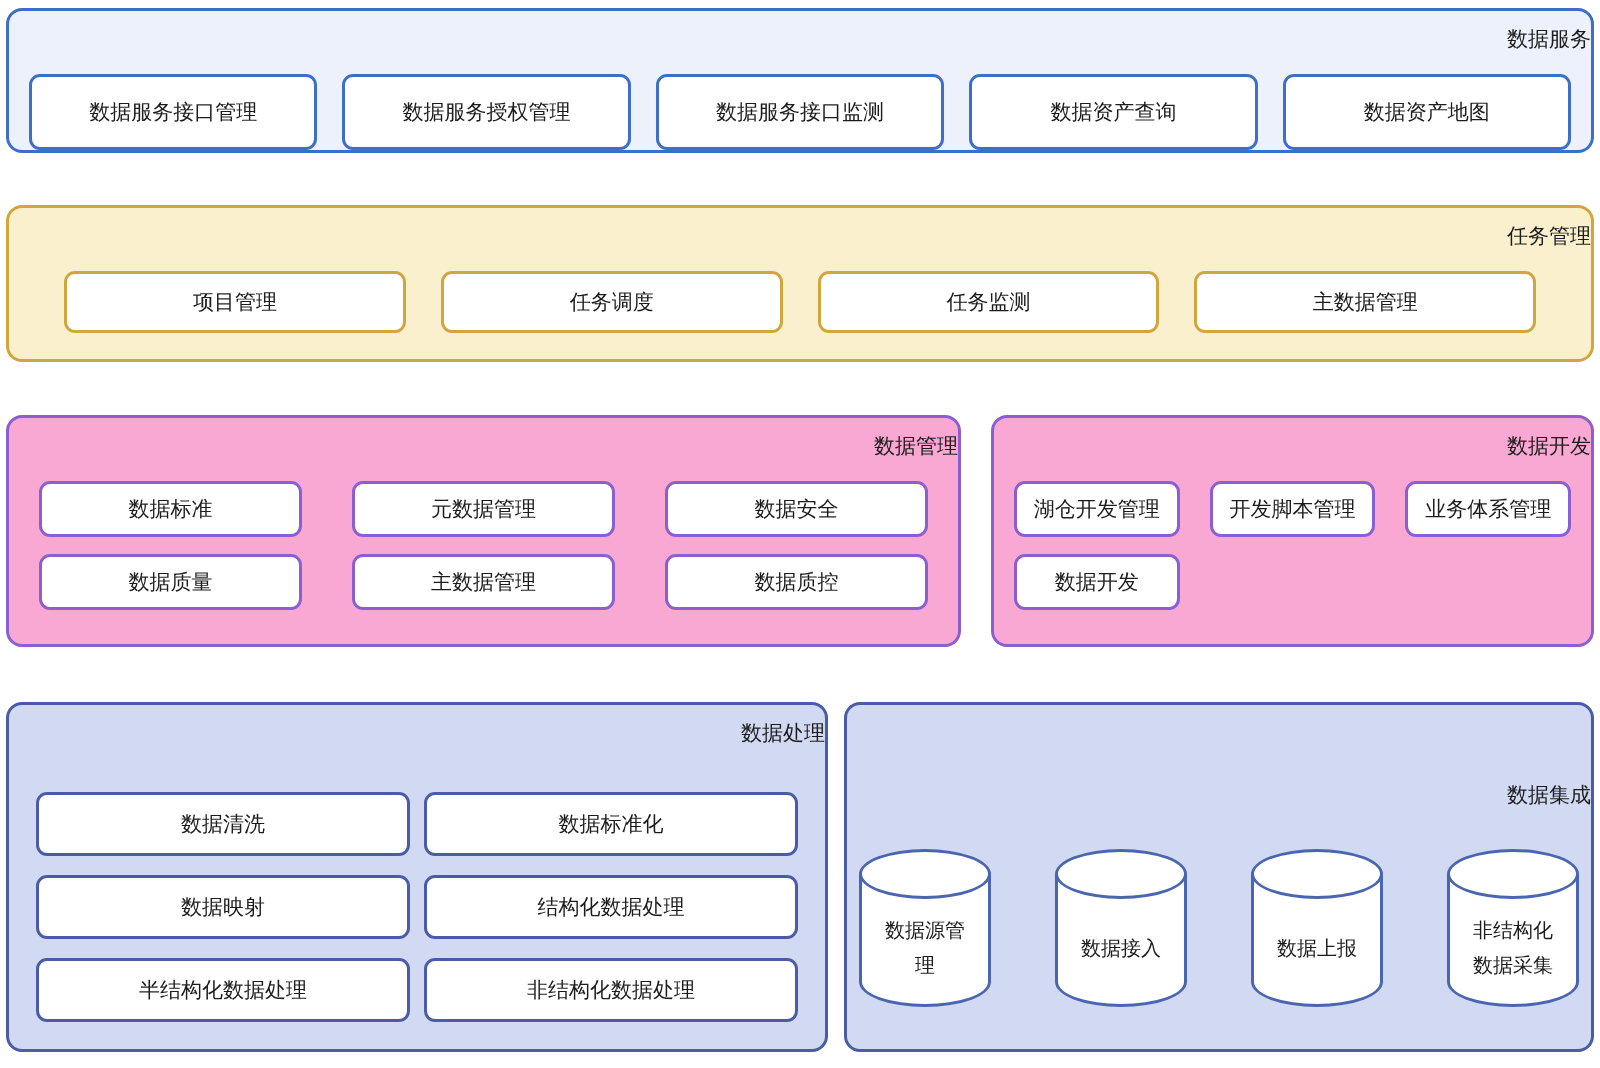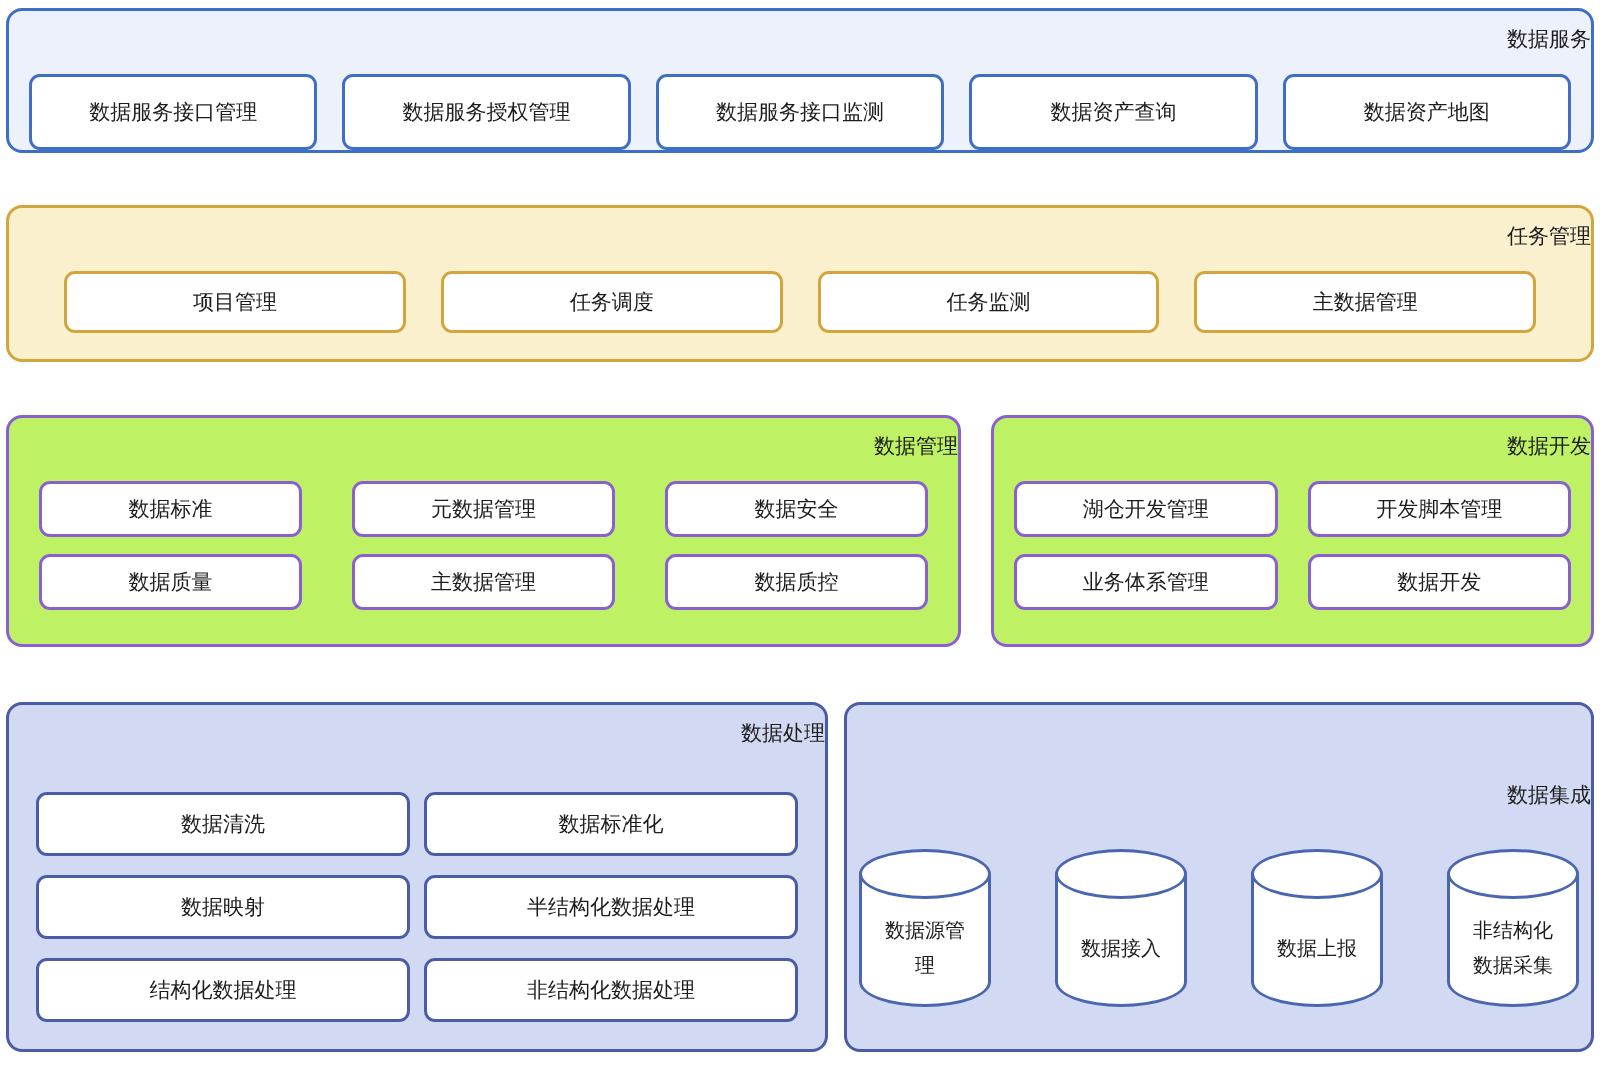--- a/index.html
+++ b/index.html
@@ -70,37 +70,37 @@
   .sec-task .box { flex: 1; height: 62px; border-color: #d2a63d; }
 
   
   .row3 {
     display: flex;
     gap: 30px;
     margin-top: 53px;
   }
   .sec-purple {
     height: 232px;
-    background: #bef264;
+    background: #f9a8d4;
     border-color: #8a5fd2;
   }
   .sec-purple .box { height: 56px; border-color: #8a5fd2; }
   .sec-dm { width: 955px; }
   .sec-dm .boxes {
     display: grid;
     grid-template-columns: repeat(3, 1fr);
     column-gap: 50px;
     row-gap: 17px;
     padding: 0 30px;
     margin-top: 21px;
   }
   .sec-dd { flex: 1; }
   .sec-dd .boxes {
     display: grid;
-    grid-template-columns: repeat(2, 1fr);
+    grid-template-columns: repeat(3, 1fr);
     column-gap: 30px;
     row-gap: 17px;
     padding: 0 20px;
     margin-top: 21px;
   }
 
   
   .row4 {
     display: flex;
     gap: 16px;
@@ -207,22 +207,22 @@
     </div>
   </div>
 
   <div class="row4">
     <div class="section sec-slate sec-dp">
       <div class="sec-title">数据处理</div>
       <div class="boxes">
         <div class="box">数据清洗</div>
         <div class="box">数据标准化</div>
         <div class="box">数据映射</div>
+        <div class="box">结构化数据处理</div>
         <div class="box">半结构化数据处理</div>
-        <div class="box">结构化数据处理</div>
         <div class="box">非结构化数据处理</div>
       </div>
     </div>
     <div class="section sec-slate sec-di">
       <div class="sec-title">数据集成</div>
       <div class="cylinders">
         <div class="cyl">
           <div class="cyl-top"></div>
           <div class="cyl-body"></div>
           <div class="cyl-label">数据源管理</div>

